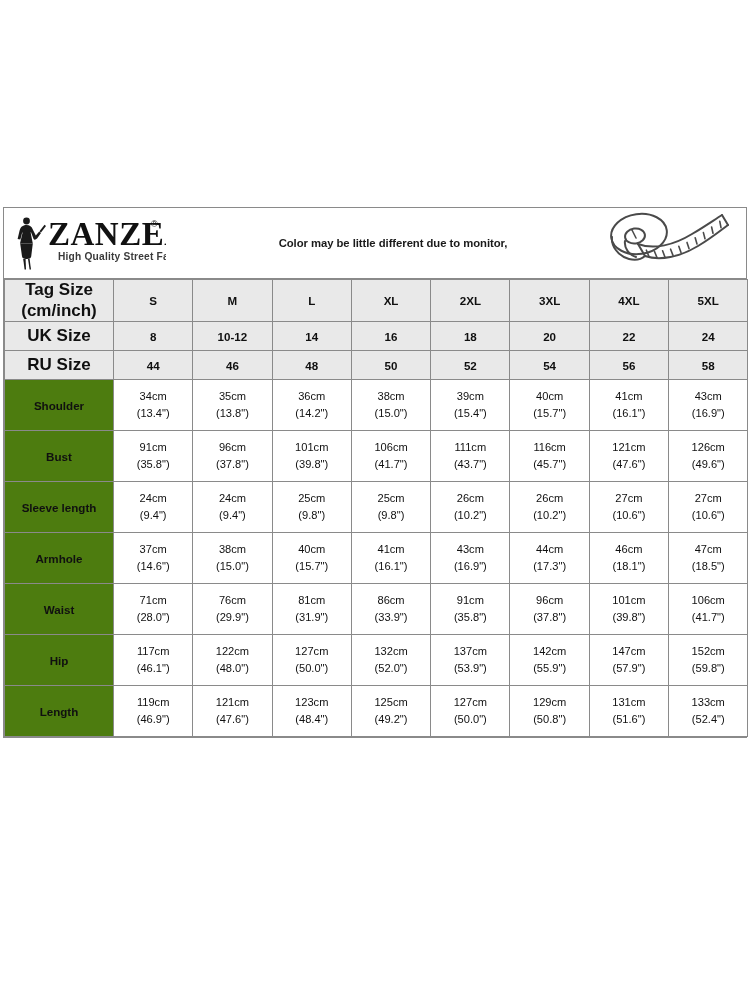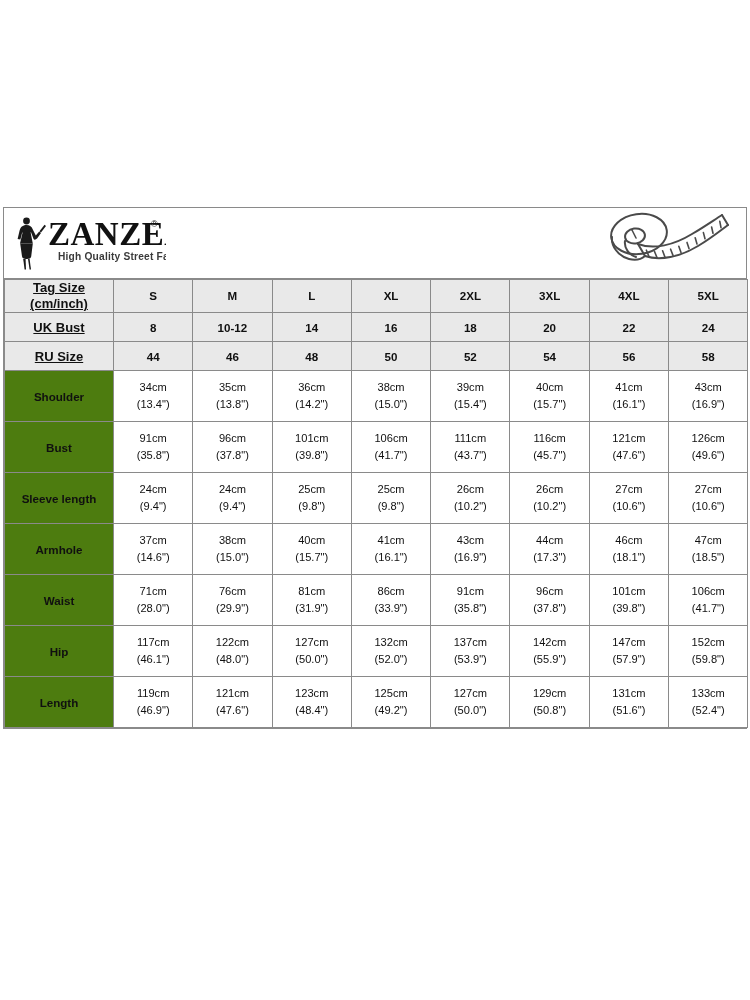--- a/index.html
+++ b/index.html
@@ -80,21 +80,21 @@
 
   
   tr.sz-row td {
     background: #e9e9e9;
     font-size: 11.6px;
     font-weight: bold;
     height: 28px;
     padding: 0;
   }
   tr.sz-row.tall td { height: 32px; line-height: 1.22; }
-  tr.sz-row td.rowlabel { font-size: 13px; text-decoration: underline; }
+  tr.sz-row td.rowlabel { font-size: 17px; }
 
   
   tr.ms-row td.rowlabel {
     background: #4d7c0f;
     font-size: 11.6px;
     font-weight: bold;
     height: 47px;
     padding: 0;
   }
   tr.ms-row td.val {
@@ -143,20 +143,21 @@
           <path d="M31.5 19.2 L36.5 12.8 L38.0 13.9 L33.0 20.4 Z"></path>
         </g>
 
         <text x="40" y="33" font-family="'Liberation Serif', serif" font-size="33" font-weight="bold" fill="#111111" letter-spacing="0.5">ZANZEA</text>
         <text x="143" y="15" font-family="'Liberation Sans', sans-serif" font-size="9" fill="#111111">®</text>
         <text x="50" y="48" font-family="'Liberation Sans', sans-serif" font-size="10.2" font-weight="bold" fill="#3a3a3a" letter-spacing="0.2">High Quality Street Fashion</text>
       </svg>
     </div>
 
     <div class="banner-note">
+      <div>Color may be little different due to monitor,</div>
     </div>
 
     <div class="banner-tape">
       <svg class="tape-svg" width="134" height="62" viewBox="0 0 134 62">
         <g fill="none" stroke="#4a4a4a" stroke-width="2" stroke-linejoin="round" stroke-linecap="round">
 
           <ellipse cx="37" cy="22" rx="28" ry="20" transform="rotate(-8 37 22)"></ellipse>
 
           <ellipse cx="33" cy="24" rx="10" ry="7.5" transform="rotate(-8 33 24)"></ellipse>
 
@@ -212,21 +213,21 @@
         <td>L</td>
         <td>XL</td>
         <td>2XL</td>
         <td>3XL</td>
         <td>4XL</td>
         <td>5XL</td>
       </tr>
 
 
       <tr class="sz-row">
-        <td class="rowlabel">UK Bust</td>
+        <td class="rowlabel">UK Size</td>
         <td>8</td>
         <td>10-12</td>
         <td>14</td>
         <td>16</td>
         <td>18</td>
         <td>20</td>
         <td>22</td>
         <td>24</td>
       </tr>
 

